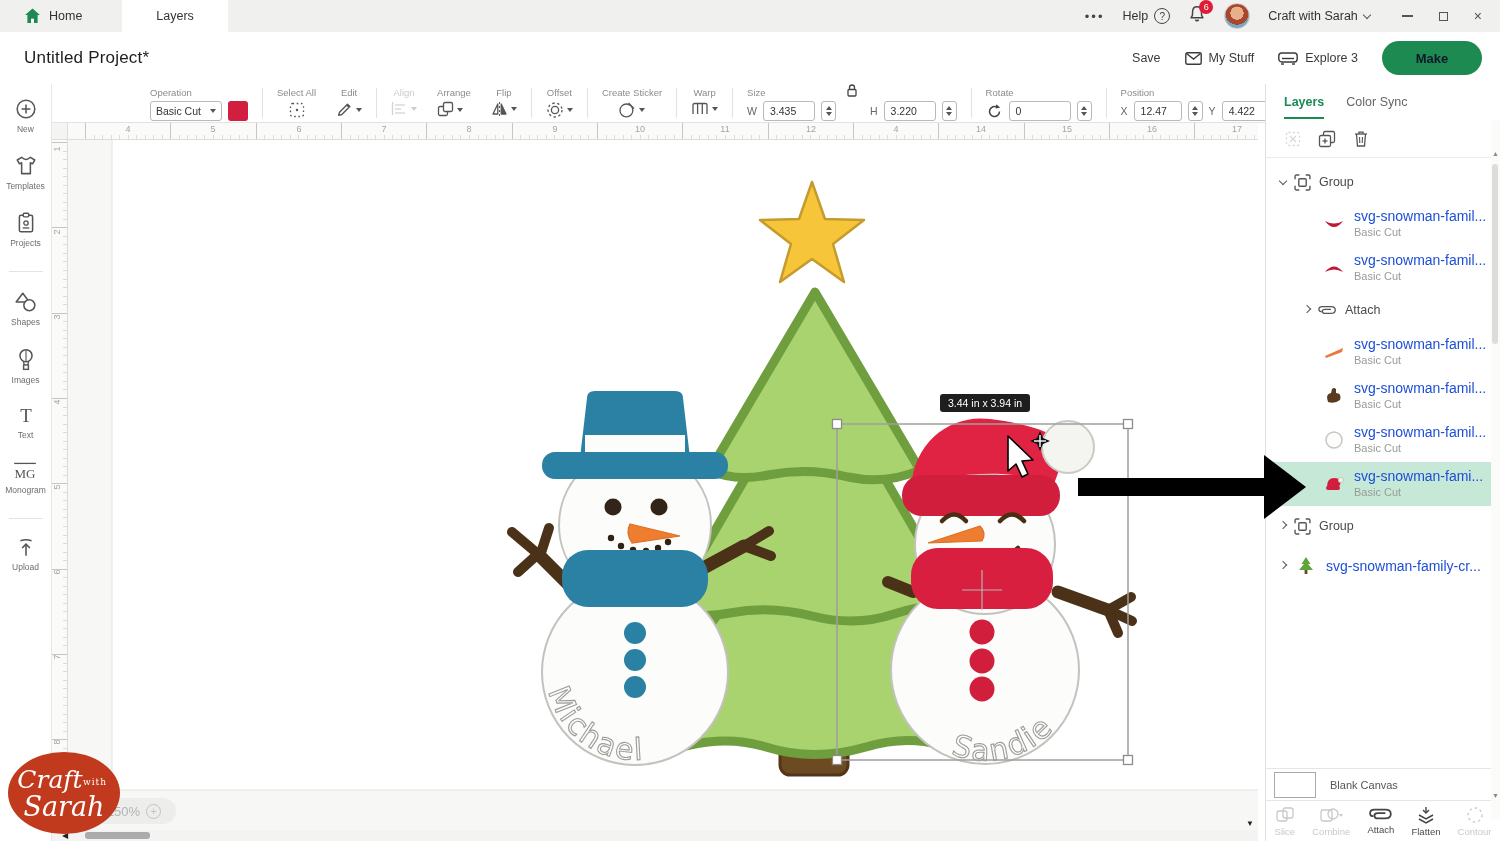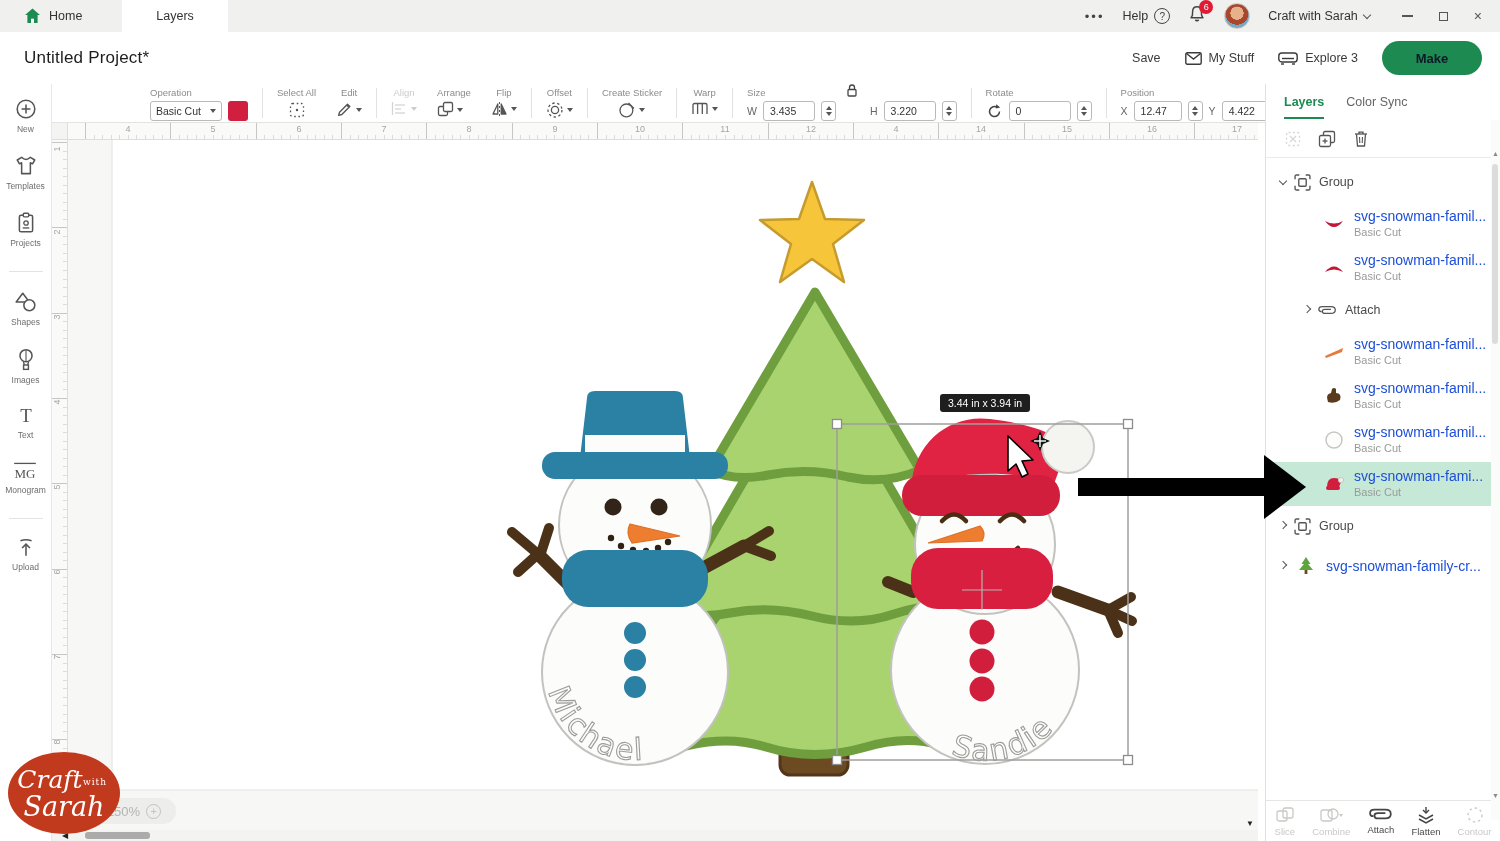--- a/index.html
+++ b/index.html
@@ -676,20 +676,24 @@
         <span class="lthumb">
             <svg width="20" height="20" viewBox="0 0 20 20">
               <path d="M10,1 L5.5,8 H8 L3,14 H17 L12,8 H14.5 Z" fill="#5ea53c"></path>
               <rect x="8.6" y="14" width="2.8" height="4" fill="#6d4b22"></rect>
             </svg>
           </span>
         <span class="lname">svg-snowman-family-cr...</span>
       </div>
     </div>
 
+    <div class="pblank">
+      <span class="bswatch"></span>
+      <span class="blabel">Blank Canvas</span>
+    </div>
 
     <div class="pactions">
       <span class="pact off">
         <svg width="20" height="18" viewBox="0 0 20 18">
             <rect x="2" y="5" width="10" height="10" rx="2" fill="none" stroke="#c9c9c7" stroke-width="1.3"></rect>
             <rect x="8" y="2" width="10" height="10" rx="2" fill="none" stroke="#c9c9c7" stroke-width="1.3"></rect>
           </svg>
         <span class="alab">Slice</span>
       </span>
       <span class="pact off">

